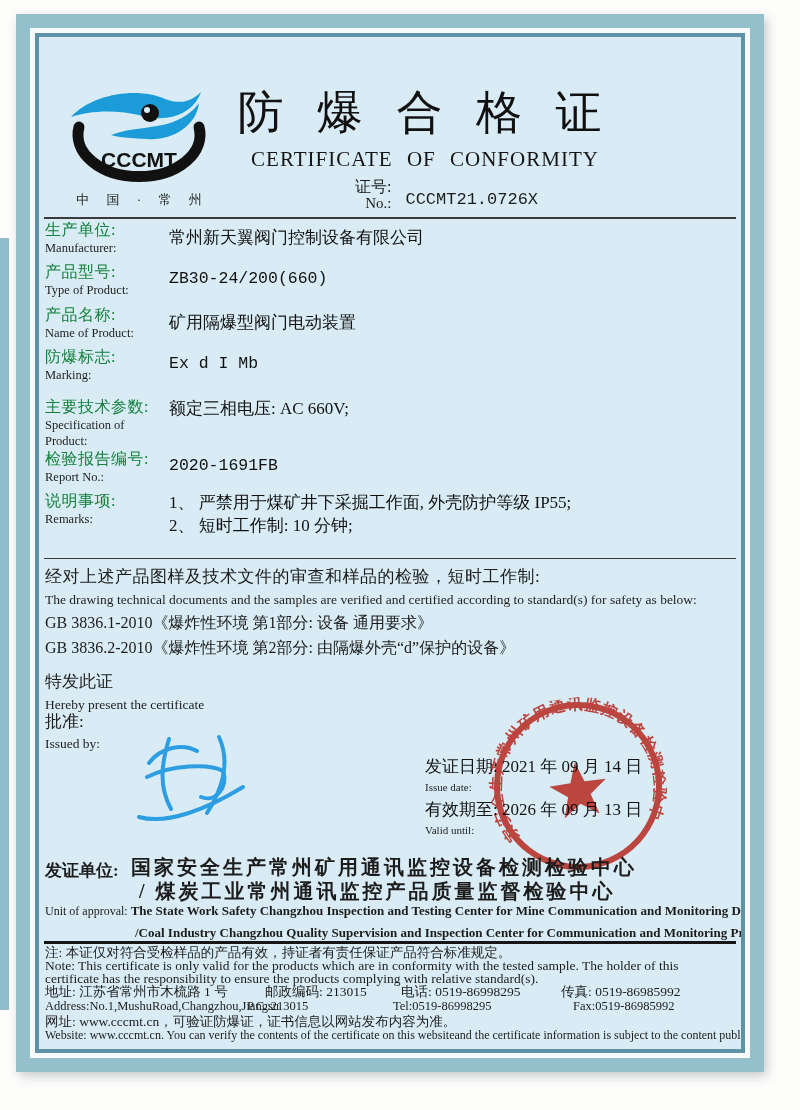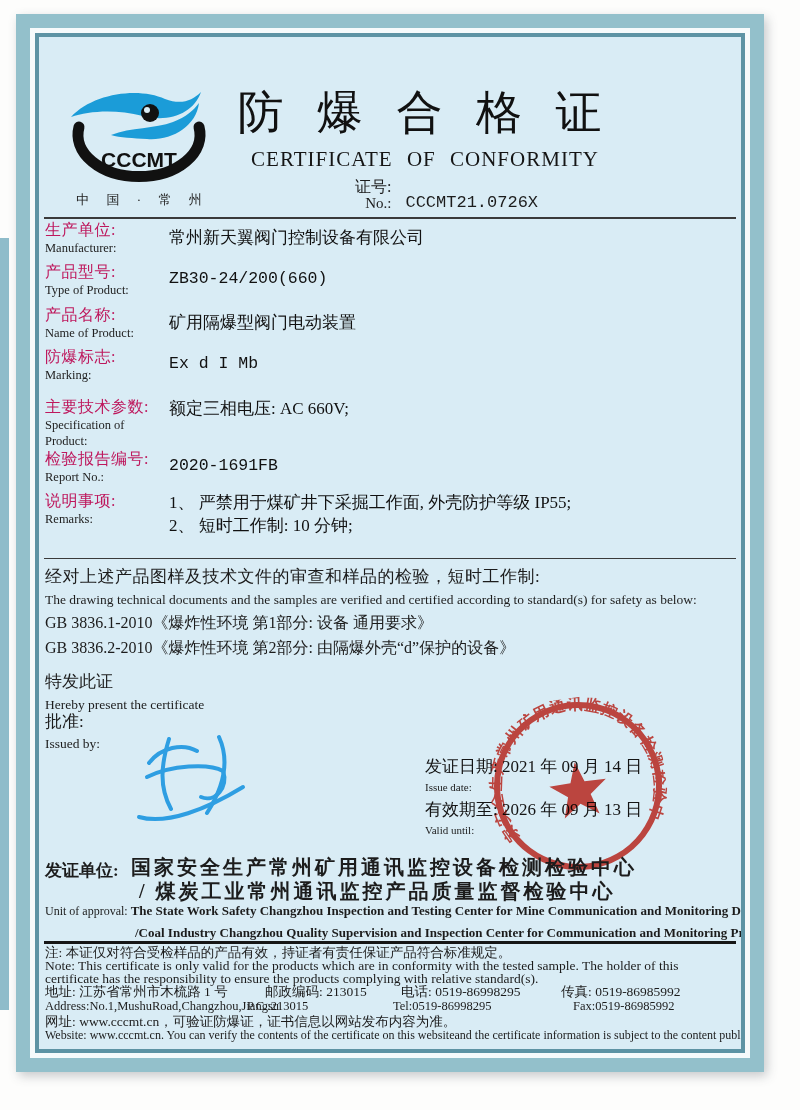--- a/index.html
+++ b/index.html
@@ -29,30 +29,30 @@
   .logo{position:absolute;left:12px;top:44px;width:176px;text-align:center;}
   .logo-sub{margin-top:2px;font-size:13px;letter-spacing:7px;color:#222;padding-left:7px;}
   .title-cn{
     position:absolute;left:100px;right:30px;top:45px;text-align:center;
     font-size:46px;letter-spacing:11px;color:#111;white-space:nowrap;
   }
   .title-en{
     position:absolute;left:100px;right:30px;top:110px;text-align:center;
     font-size:21px;letter-spacing:1px;word-spacing:8px;color:#151515;
   }
-  .certno{position:absolute;left:316px;top:141px;display:flex;align-items:flex-end;}
+  .certno{position:absolute;left:316px;top:141px;display:flex;align-items:center;}
   .certno .lbl{font-size:16px;line-height:17px;text-align:right;}
   .certno .lbl .en{font-size:15px;}
   .certno .val{margin-left:14px;margin-top:9px;font-size:17px;}
   .mono{font-family:"Liberation Mono","DejaVu Sans Mono",monospace;}
 
   
   .row{position:absolute;left:6px;right:6px;display:flex;}
   .row .lblcol{width:124px;flex:none;}
-  .row .cn{font-size:16px;line-height:20px;letter-spacing:.5px;color:#be185d;}
+  .row .cn{font-size:16px;line-height:20px;letter-spacing:.5px;color:#15803d;}
   .row .en{font-size:12.5px;line-height:16px;color:#222;}
   .row .valcol{flex:1;padding-top:6px;font-size:17px;color:#111;}
   .r1{top:183px;} .r2{top:225px;} .r3{top:268px;} .r4{top:310px;} .r5{top:360px;}
   .r6{top:412px;} .r7{top:454px;}
   .r5 .valcol{padding-top:0;}
   .r7 .valcol{padding-top:0;line-height:23px;}
   .valcol .mono{font-size:16.5px;}
 
   
   .std-cn{position:absolute;left:6px;top:528px;font-size:17px;letter-spacing:.5px;}

